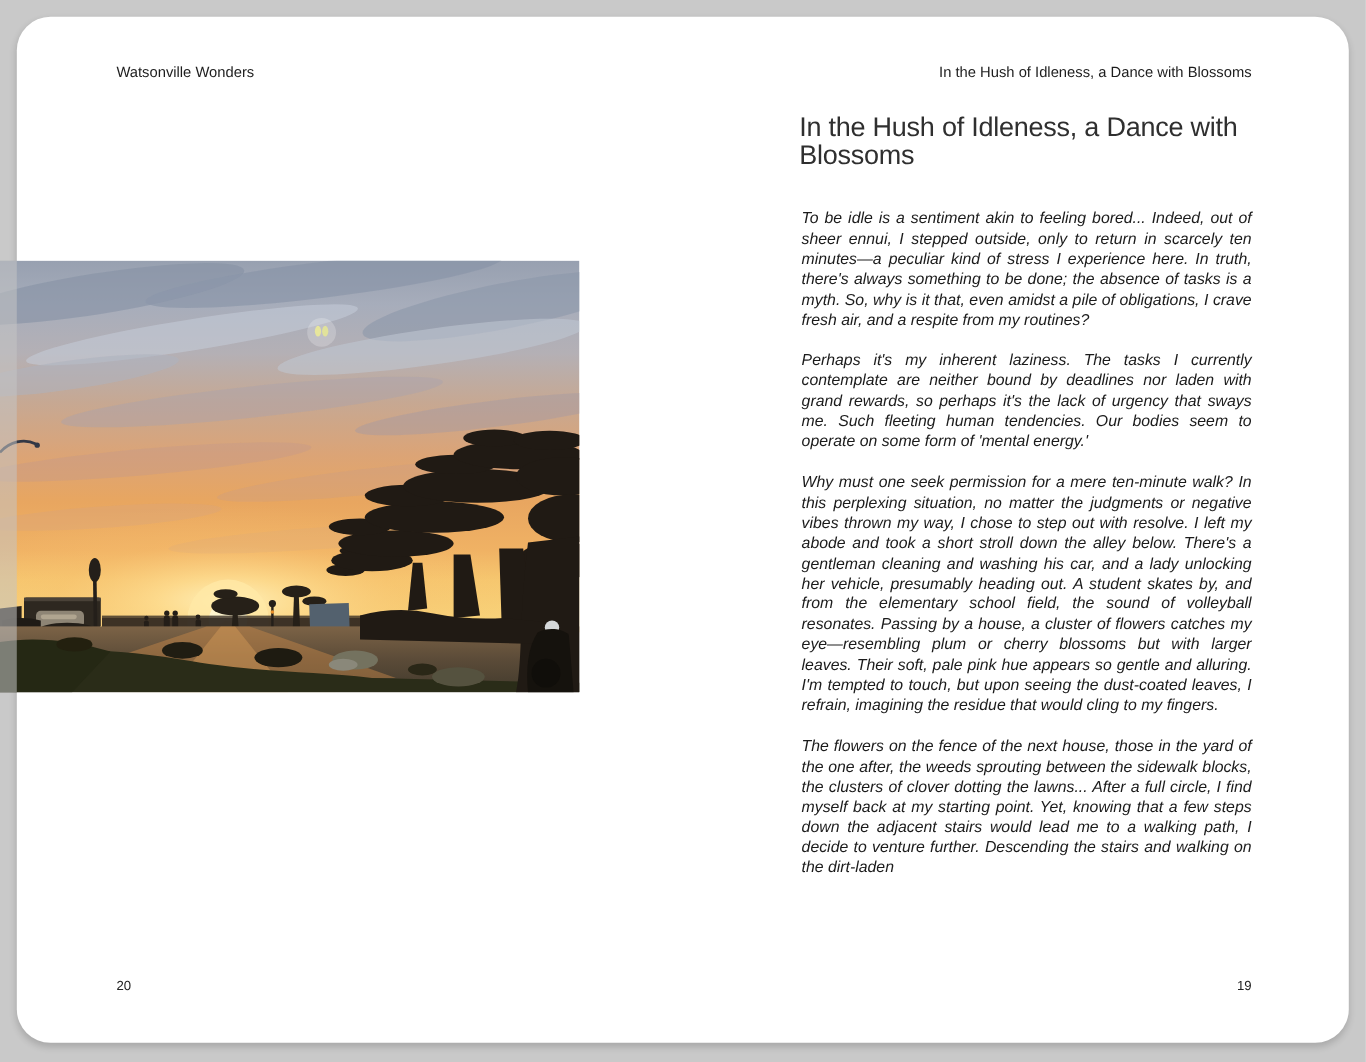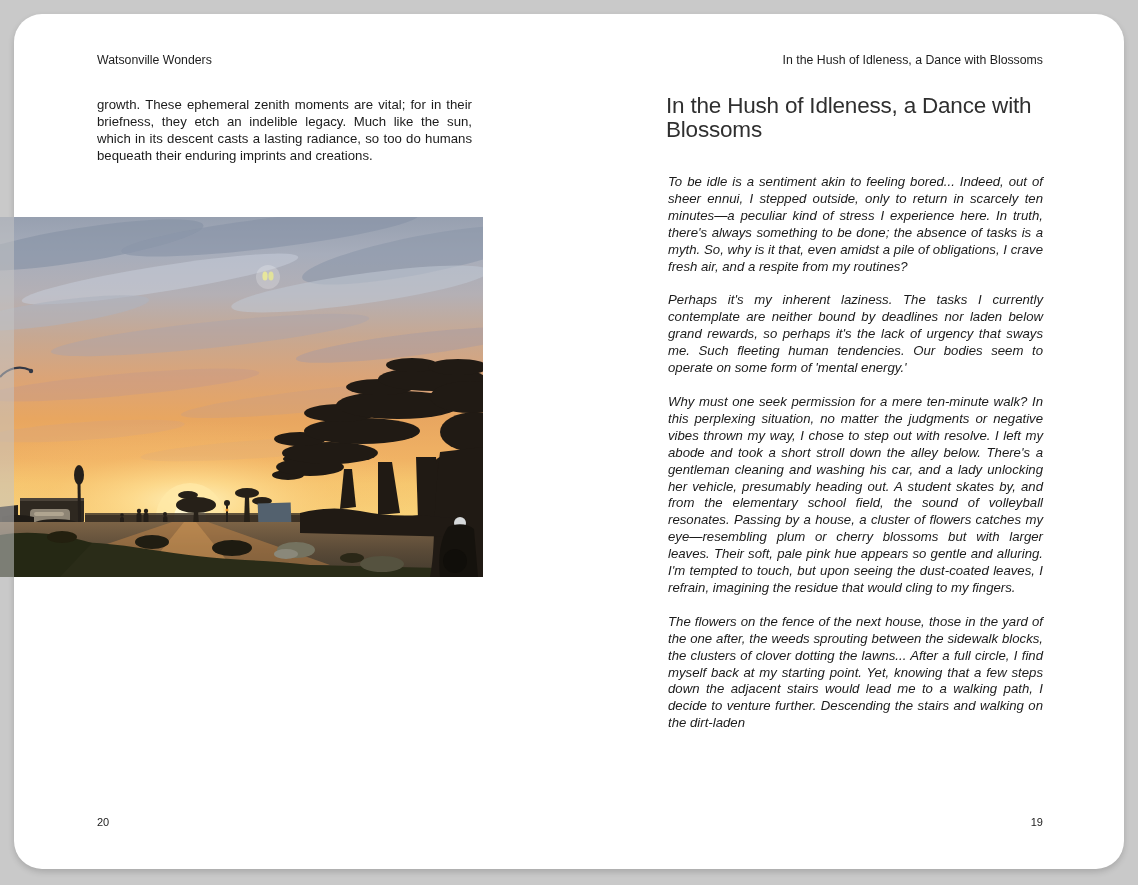--- a/index.html
+++ b/index.html
@@ -83,23 +83,20 @@
 </style>
 </head>
 <body>
 
 <div class="stage">
 
   <div class="page-card"></div>
 
   <div class="running-header header-left">Watsonville Wonders</div>
 
-  <div class="body-col left-col">
-    <p>growth. These ephemeral zenith moments are vital; for in their briefness, they etch an indelible legacy. Much like the sun, which in its descent casts a lasting radiance, so too do humans bequeath their enduring imprints and creations.</p>
-  </div>
 
   <div class="photo">
     <svg width="483" height="360" viewBox="0 0 483 360" xmlns="http://www.w3.org/2000/svg">
       <defs>
         <linearGradient id="sky" x1="0" y1="0" x2="0" y2="1">
           <stop offset="0" stop-color="#97a0b0"></stop>
           <stop offset="0.12" stop-color="#a7adbb"></stop>
           <stop offset="0.25" stop-color="#b4b0b5"></stop>
           <stop offset="0.38" stop-color="#c6a893"></stop>
           <stop offset="0.52" stop-color="#dba477"></stop>
@@ -245,20 +242,20 @@
   </div>
 
   <div class="page-number pn-left">20</div>
 
   <div class="running-header header-right">In the Hush of Idleness, a Dance with Blossoms</div>
 
   <div class="chapter-title">In the Hush of Idleness, a Dance with Blossoms</div>
 
   <div class="body-col right-col">
     <p>To be idle is a sentiment akin to feeling bored... Indeed, out of sheer ennui, I stepped outside, only to return in scarcely ten minutes—a peculiar kind of stress I experience here. In truth, there's always something to be done; the absence of tasks is a myth. So, why is it that, even amidst a pile of obligations, I crave fresh air, and a respite from my routines?</p>
-    <p>Perhaps it's my inherent laziness. The tasks I currently contemplate are neither bound by deadlines nor laden below grand rewards, so perhaps it's the lack of urgency that sways me. Such fleeting human tendencies. Our bodies seem to operate on some form of 'mental energy.'</p>
+    <p>Perhaps it's my inherent laziness. The tasks I currently contemplate are neither bound by deadlines nor laden with grand rewards, so perhaps it's the lack of urgency that sways me. Such fleeting human tendencies. Our bodies seem to operate on some form of 'mental energy.'</p>
     <p>Why must one seek permission for a mere ten-minute walk? In this perplexing situation, no matter the judgments or negative vibes thrown my way, I chose to step out with resolve. I left my abode and took a short stroll down the alley below. There's a gentleman cleaning and washing his car, and a lady unlocking her vehicle, presumably heading out. A student skates by, and from the elementary school field, the sound of volleyball resonates. Passing by a house, a cluster of flowers catches my eye—resembling plum or cherry blossoms but with larger leaves. Their soft, pale pink hue appears so gentle and alluring. I'm tempted to touch, but upon seeing the dust-coated leaves, I refrain, imagining the residue that would cling to my fingers.</p>
     <p>The flowers on the fence of the next house, those in the yard of the one after, the weeds sprouting between the sidewalk blocks, the clusters of clover dotting the lawns... After a full circle, I find myself back at my starting point. Yet, knowing that a few steps down the adjacent stairs would lead me to a walking path, I decide to venture further. Descending the stairs and walking on the dirt-laden</p>
   </div>
 
   <div class="page-number pn-right">19</div>
 
 </div>
 
 </body></html>

